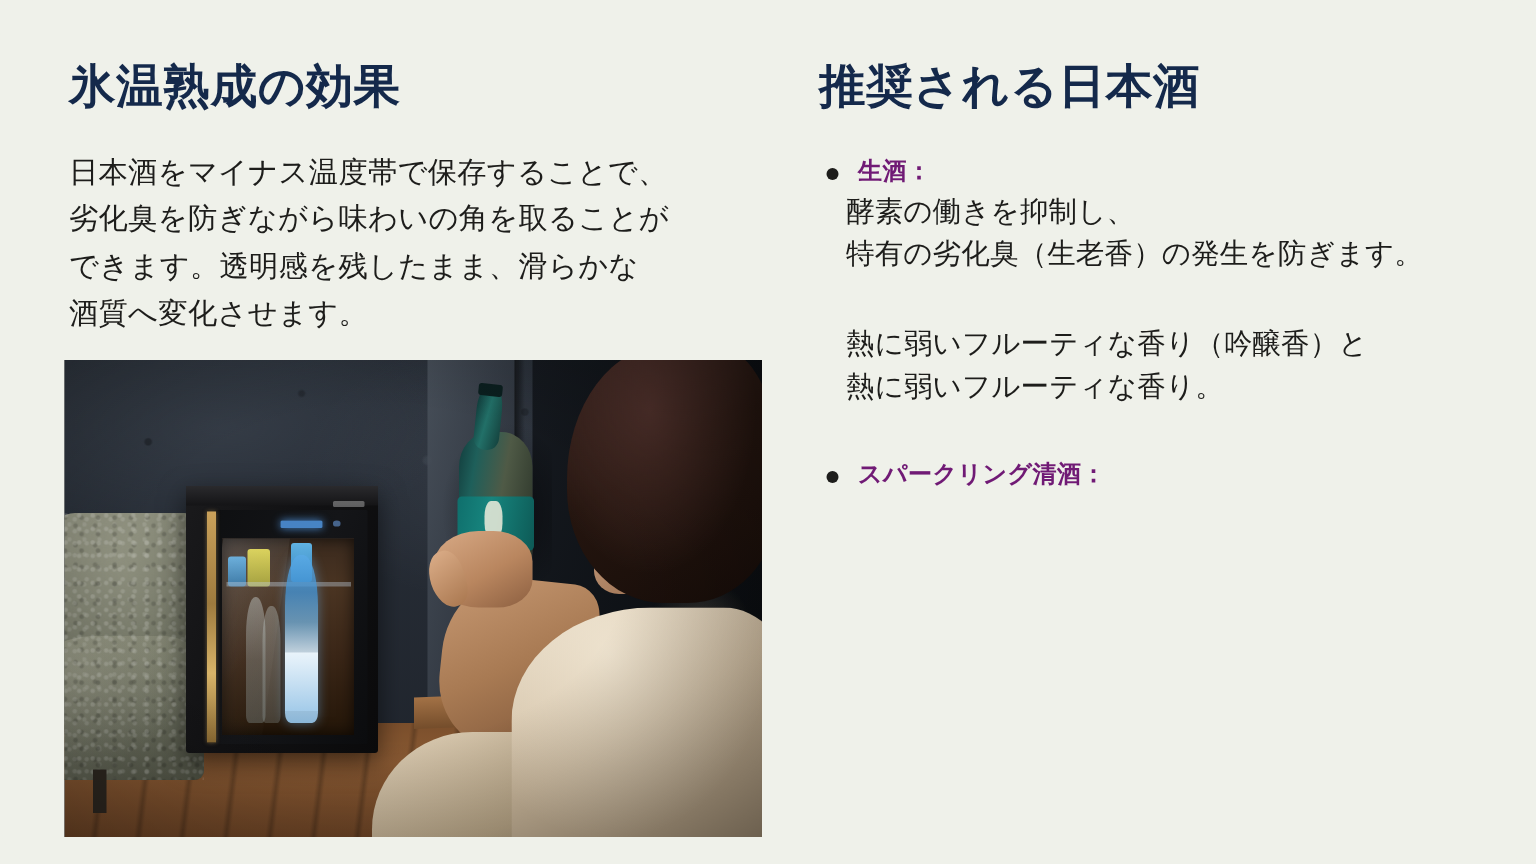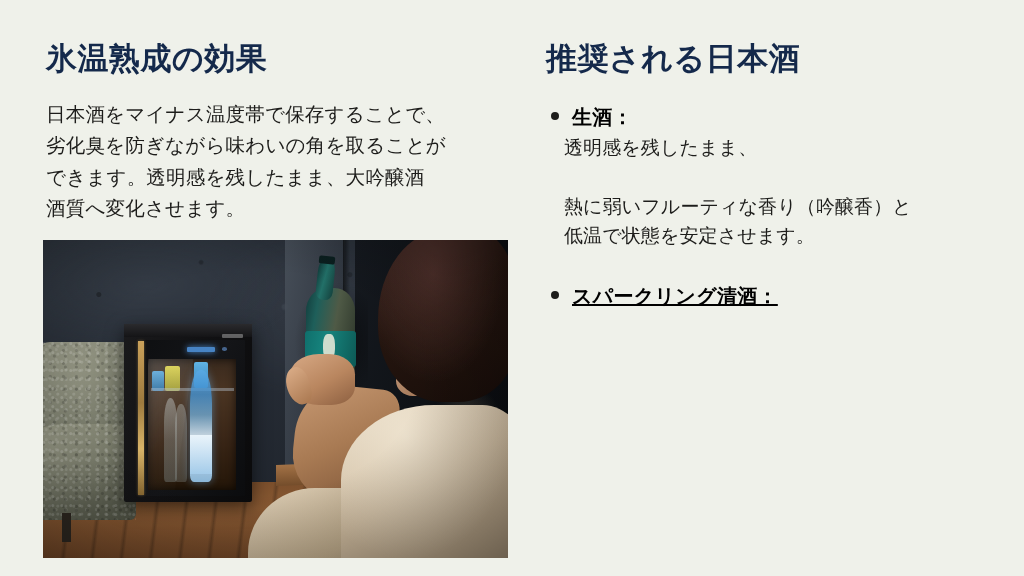--- a/index.html
+++ b/index.html
@@ -332,38 +332,38 @@
     left: 546px;
     top: 40px;
     width: 460px;
   }
   .bullet-list {
     list-style: none;
     margin: 25px 0 0 0;
     padding: 0;
   }
   .bullet-item { margin-bottom: 31px; }
-  .bullet-item:last-child { margin-bottom: 0; text-decoration: underline; }
+  .bullet-item:last-child { margin-bottom: 0; }
   .bullet-row {
     display: flex;
     align-items: flex-start;
   }
   .dot {
     flex: none;
     width: 8px;
     height: 8px;
     border-radius: 50%;
     background: #1d1d1b;
     margin: 10px 13px 0 5px;
   }
   .bullet-label {
-    font-size: 20px;
+    font-size: 16px;
     line-height: 1.5;
     font-weight: 700;
-    color: #000000;
+    color: #701a75;
     letter-spacing: 0.3px;
     white-space: nowrap;
   }
   .bullet-desc {
     margin: 1px 0 0 18px;
     font-size: 19px;
     line-height: 1.52;
     color: #1d1d1b;
     letter-spacing: 0.1px;
   }
@@ -372,21 +372,21 @@
 </head>
 <body>
 
 <div class="slide">
 
   <div class="col-left">
     <h1 class="heading">氷温熟成の効果</h1>
     <p class="body-para">
       <span class="line">日本酒をマイナス温度帯で保存することで、</span>
       <span class="line">劣化臭を防ぎながら味わいの角を取ることが</span>
-      <span class="line">できます。透明感を残したまま、大吟醸酒</span>
+      <span class="line">できます。透明感を残したまま、滑らかな</span>
       <span class="line">酒質へ変化させます。</span>
     </p>
   </div>
 
   <div class="photo">
     <div class="ph-layer wall"></div>
     <div class="ph-layer wall-speckle"></div>
     <div class="ph-layer pillar"></div>
     <div class="ph-layer pillar-edge"></div>
     <div class="ph-layer dark-right"></div>
@@ -442,28 +442,29 @@
     <h1 class="heading">推奨される日本酒</h1>
 
     <ul class="bullet-list">
 
       <li class="bullet-item">
         <div class="bullet-row">
           <span class="dot"></span>
           <span class="bullet-label">生酒：</span>
         </div>
         <div class="bullet-desc">
-          <span class="line">透明感を残したまま、</span>
+          <span class="line">酵素の働きを抑制し、</span>
+          <span class="line">特有の劣化臭（生老香）の発生を防ぎます。</span>
         </div>
       </li>
 
       <li class="bullet-item">
         <div class="bullet-desc">
           <span class="line">熱に弱いフルーティな香り（吟醸香）と</span>
-          <span class="line">低温で状態を安定させます。</span>
+          <span class="line">熱に弱いフルーティな香り。</span>
         </div>
       </li>
 
       <li class="bullet-item">
         <div class="bullet-row">
           <span class="dot"></span>
           <span class="bullet-label">スパークリング清酒：</span>
         </div>
       </li>
 

